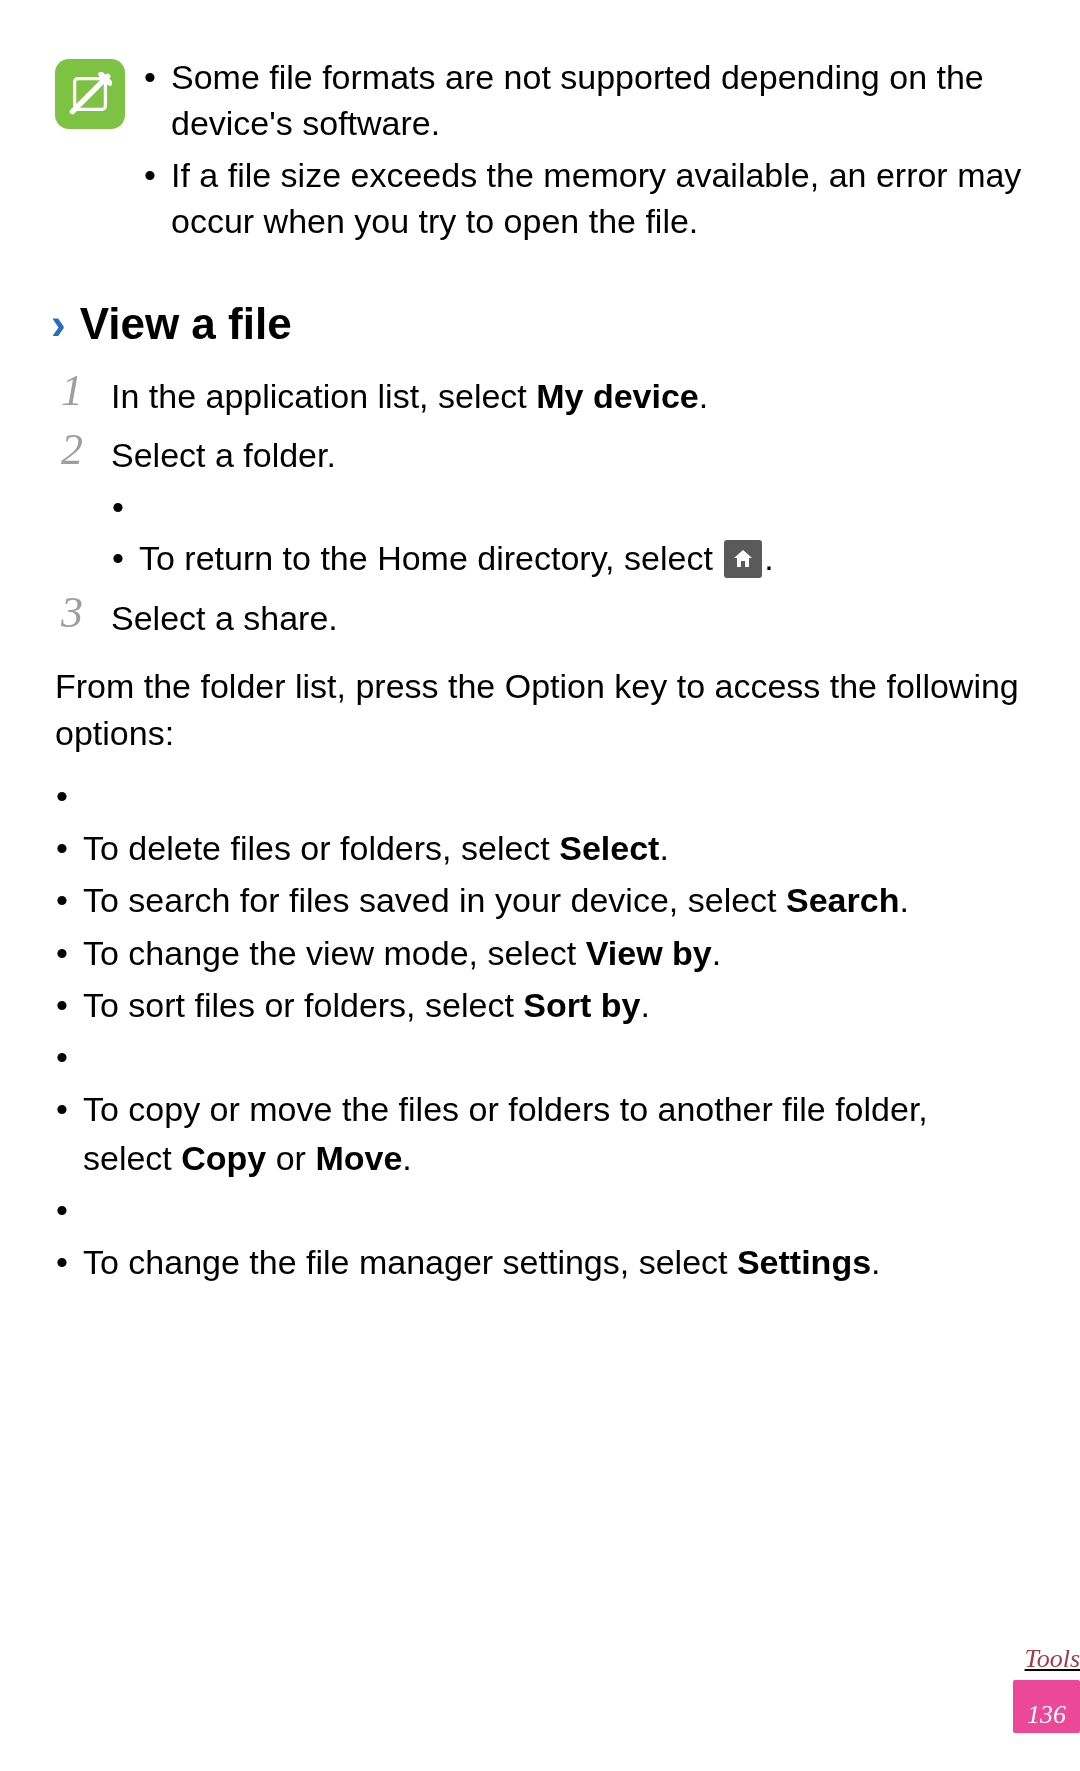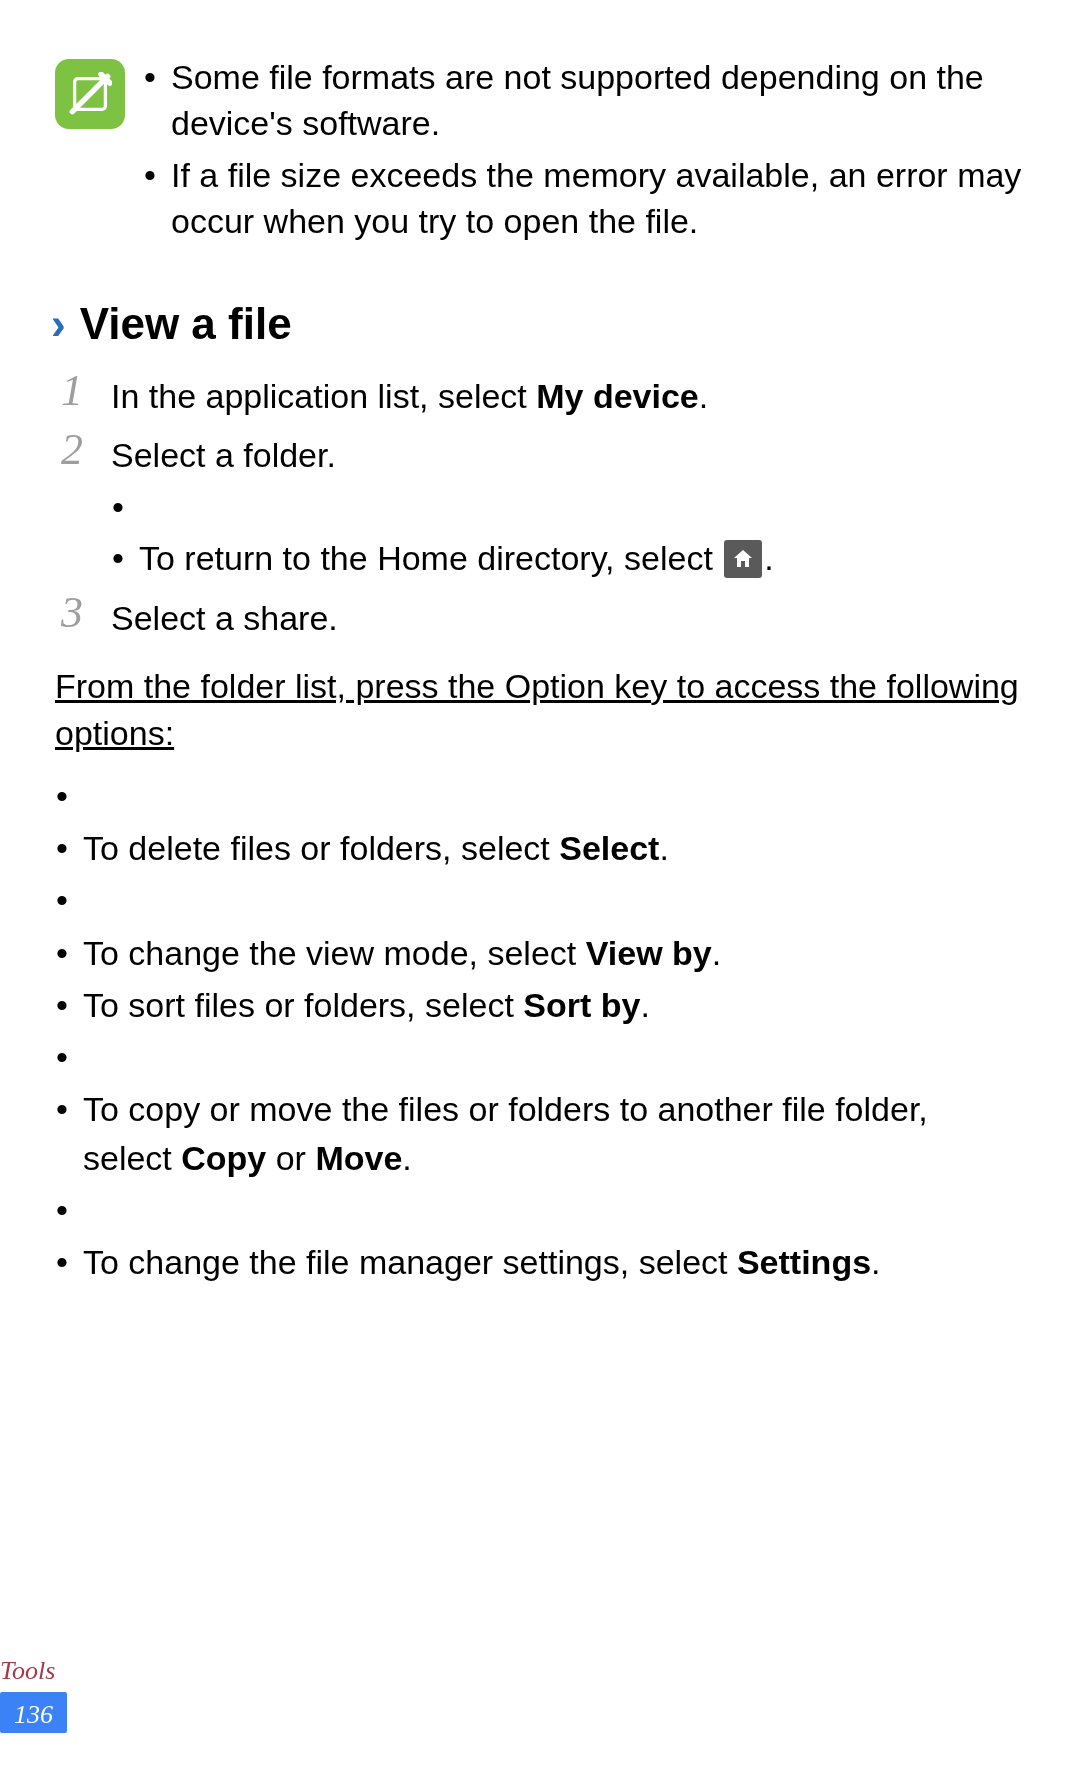--- a/index.html
+++ b/index.html
@@ -19,30 +19,30 @@
 
   .steps { margin-bottom: 20px; }
   .step-row { display: flex; align-items: flex-start; gap: 22px; margin-bottom: 6px; }
   .step-num { font-family: Georgia, "Times New Roman", serif; font-style: italic; font-size: 44px; color: #9e9e9e; width: 34px; text-align: center; line-height: 1.1; }
   .step-body { flex: 1; font-size: 34px; line-height: 1.4; padding-top: 6px; }
   .step-sub { display: flex; gap: 14px; margin-top: 4px; align-items: center; }
   .step-sub .bullet { flex: 0 0 14px; text-align: center; font-size: 34px; }
   .inline-icon { display: inline-flex; vertical-align: middle; width: 38px; height: 38px; background: #5a5a5a; border-radius: 3px; align-items: center; justify-content: center; margin: 0 2px; position: relative; top: -2px; }
   .inline-icon svg { width: 24px; height: 24px; }
 
-  .para { font-size: 34px; line-height: 1.4; margin-bottom: 14px; text-decoration: underline; }
+  .para { font-size: 34px; line-height: 1.4; margin-bottom: 14px; }
 
   .opt-list { font-size: 34px; line-height: 1.42; }
   .opt-list .item { display: flex; gap: 14px; margin-bottom: 4px; }
   .opt-list .bullet { flex: 0 0 14px; text-align: center; }
   .bold { font-weight: 700; }
 
-  .footer { position: absolute; bottom: 38px; left: 0; width: 100%; text-align: left; }
+  .footer { position: absolute; bottom: 38px; left: 0; width: 100%; text-align: right; text-decoration: underline; }
   .footer-chapter { font-family: Georgia, "Times New Roman", serif; font-style: italic; color: #a33a4a; font-size: 26px; margin-bottom: 6px; }
-  .page-num { display: inline-block; background: #3b82f6; color: #fff; font-family: Georgia, serif; font-style: italic; font-size: 26px; padding: 8px 14px 3px; border-radius: 2px; }
+  .page-num { display: inline-block; background: #ec4899; color: #fff; font-family: Georgia, serif; font-style: italic; font-size: 26px; padding: 20px 14px 3px; border-radius: 2px; }
 </style>
 </head>
 <body>
 
 <div class="page">
 
   <div class="note-block">
     <div class="note-icon">
       <svg viewBox="0 0 40 40">
         <rect x="6" y="6" width="28" height="28" rx="3" fill="none" stroke="#fff" stroke-width="3"></rect>
@@ -110,20 +110,21 @@
   <div class="opt-list">
     <div class="item">
         <span class="bullet">•</span>
       </div>
     <div class="item">
         <span class="bullet">•</span>
         <span><span>To delete files or folders, select </span><span class="bold">Select</span><span>.</span></span>
       </div>
     <div class="item">
         <span class="bullet">•</span>
+        <span><span>To search for files saved in your device, select </span><span class="bold">Search</span><span>.</span></span>
       </div>
     <div class="item">
         <span class="bullet">•</span>
         <span><span>To change the view mode, select </span><span class="bold">View by</span><span>.</span></span>
       </div>
     <div class="item">
         <span class="bullet">•</span>
         <span><span>To sort files or folders, select </span><span class="bold">Sort by</span><span>.</span></span>
       </div>
     <div class="item">

